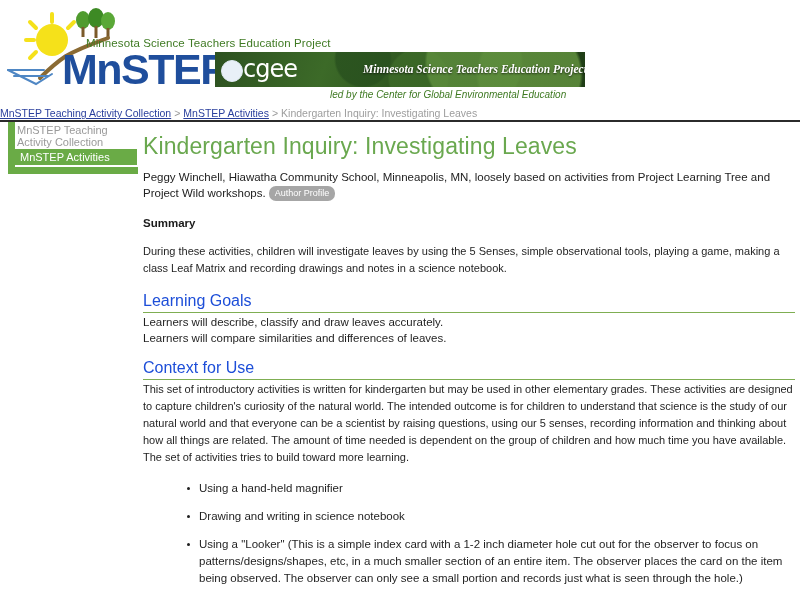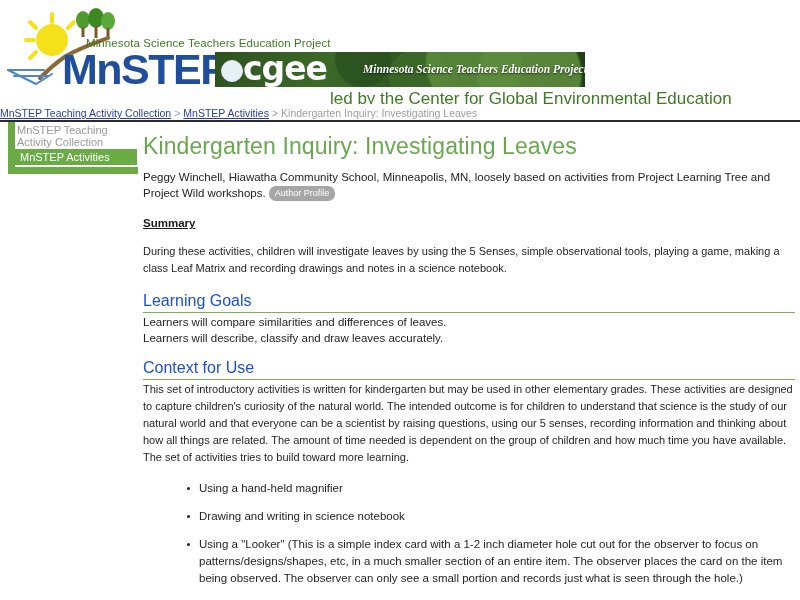--- a/index.html
+++ b/index.html
@@ -94,22 +94,22 @@
     height: 20px;
     border-radius: 50%;
     border: 1.5px solid #dfe9f2;
     background: #e8f0f7;
   }
 
   .cgee-word {
     position: absolute;
     left: 28px;
     top: -2px;
-    font-size: 33px;
-    font-weight: bold;
+    font-size: 24px;
+    font-weight: normal;
     color: #ffffff;
     letter-spacing: -1px;
     line-height: 38px;
     font-family: "DejaVu Sans", sans-serif;
   }
 
   .cgee-italic {
     position: absolute;
     left: 148px;
     top: 11px;
@@ -119,23 +119,24 @@
     color: #ffffff;
     font-family: "Liberation Serif", serif;
     white-space: nowrap;
     text-shadow: 0 1px 2px rgba(0,0,0,0.7);
   }
 
   .cgee-ledby {
     position: absolute;
     left: 330px;
     top: 89px;
-    font-size: 17px;
+    font-size: 10px;
     color: #3f7a23;
     white-space: nowrap;
+    font-style: italic;
   }
 
   
   .breadcrumb {
     position: absolute;
     left: 0px;
     top: 106px;
     width: 800px;
     height: 14px;
     font-size: 10.5px;
@@ -247,21 +248,20 @@
     margin-left: 3px;
     cursor: pointer;
     text-align: right;
   }
 
   .summary-label {
     font-size: 11.5px;
     font-weight: bold;
     color: #1a1a1a;
     margin: 12px 0 14px 0;
-    text-decoration: underline;
   }
 
   .body-text {
     font-size: 11px;
     line-height: 17px;
     color: #1f1f1f;
     margin: 0 0 14px 0;
   }
 
   .section-head {
@@ -372,22 +372,22 @@
 
     <h1 class="page-title">Kindergarten Inquiry: Investigating Leaves</h1>
 
     <p class="byline"><span>Peggy Winchell, Hiawatha Community School, Minneapolis, MN, loosely based on activities from Project Learning Tree and Project Wild workshops.</span><span class="author-pill">Author Profile</span></p>
 
     <div class="summary-label">Summary</div>
 
     <p class="body-text">During these activities, children will investigate leaves by using the 5 Senses, simple observational tools, playing a game, making a class Leaf Matrix and recording drawings and notes in a science notebook.</p>
 
     <h2 class="section-head">Learning Goals</h2>
+    <p class="goal-line">Learners will describe, classify and draw leaves accurately.</p>
     <p class="goal-line">Learners will compare similarities and differences of leaves.</p>
-    <p class="goal-line">Learners will describe, classify and draw leaves accurately.</p>
 
     <div class="spacer-12"></div>
 
     <h2 class="section-head">Context for Use</h2>
     <p class="body-text">This set of introductory activities is written for kindergarten but may be used in other elementary grades. These activities are designed to capture children's curiosity of the natural world. The intended outcome is for children to understand that science is the study of our natural world and that everyone can be a scientist by raising questions, using our 5 senses, recording information and thinking about how all things are related. The amount of time needed is dependent on the group of children and how much time you have available. The set of activities tries to build toward more learning.</p>
 
 
     <ul class="bullets">
       <li>Using a hand-held magnifier</li>
       <li>Drawing and writing in science notebook</li>

